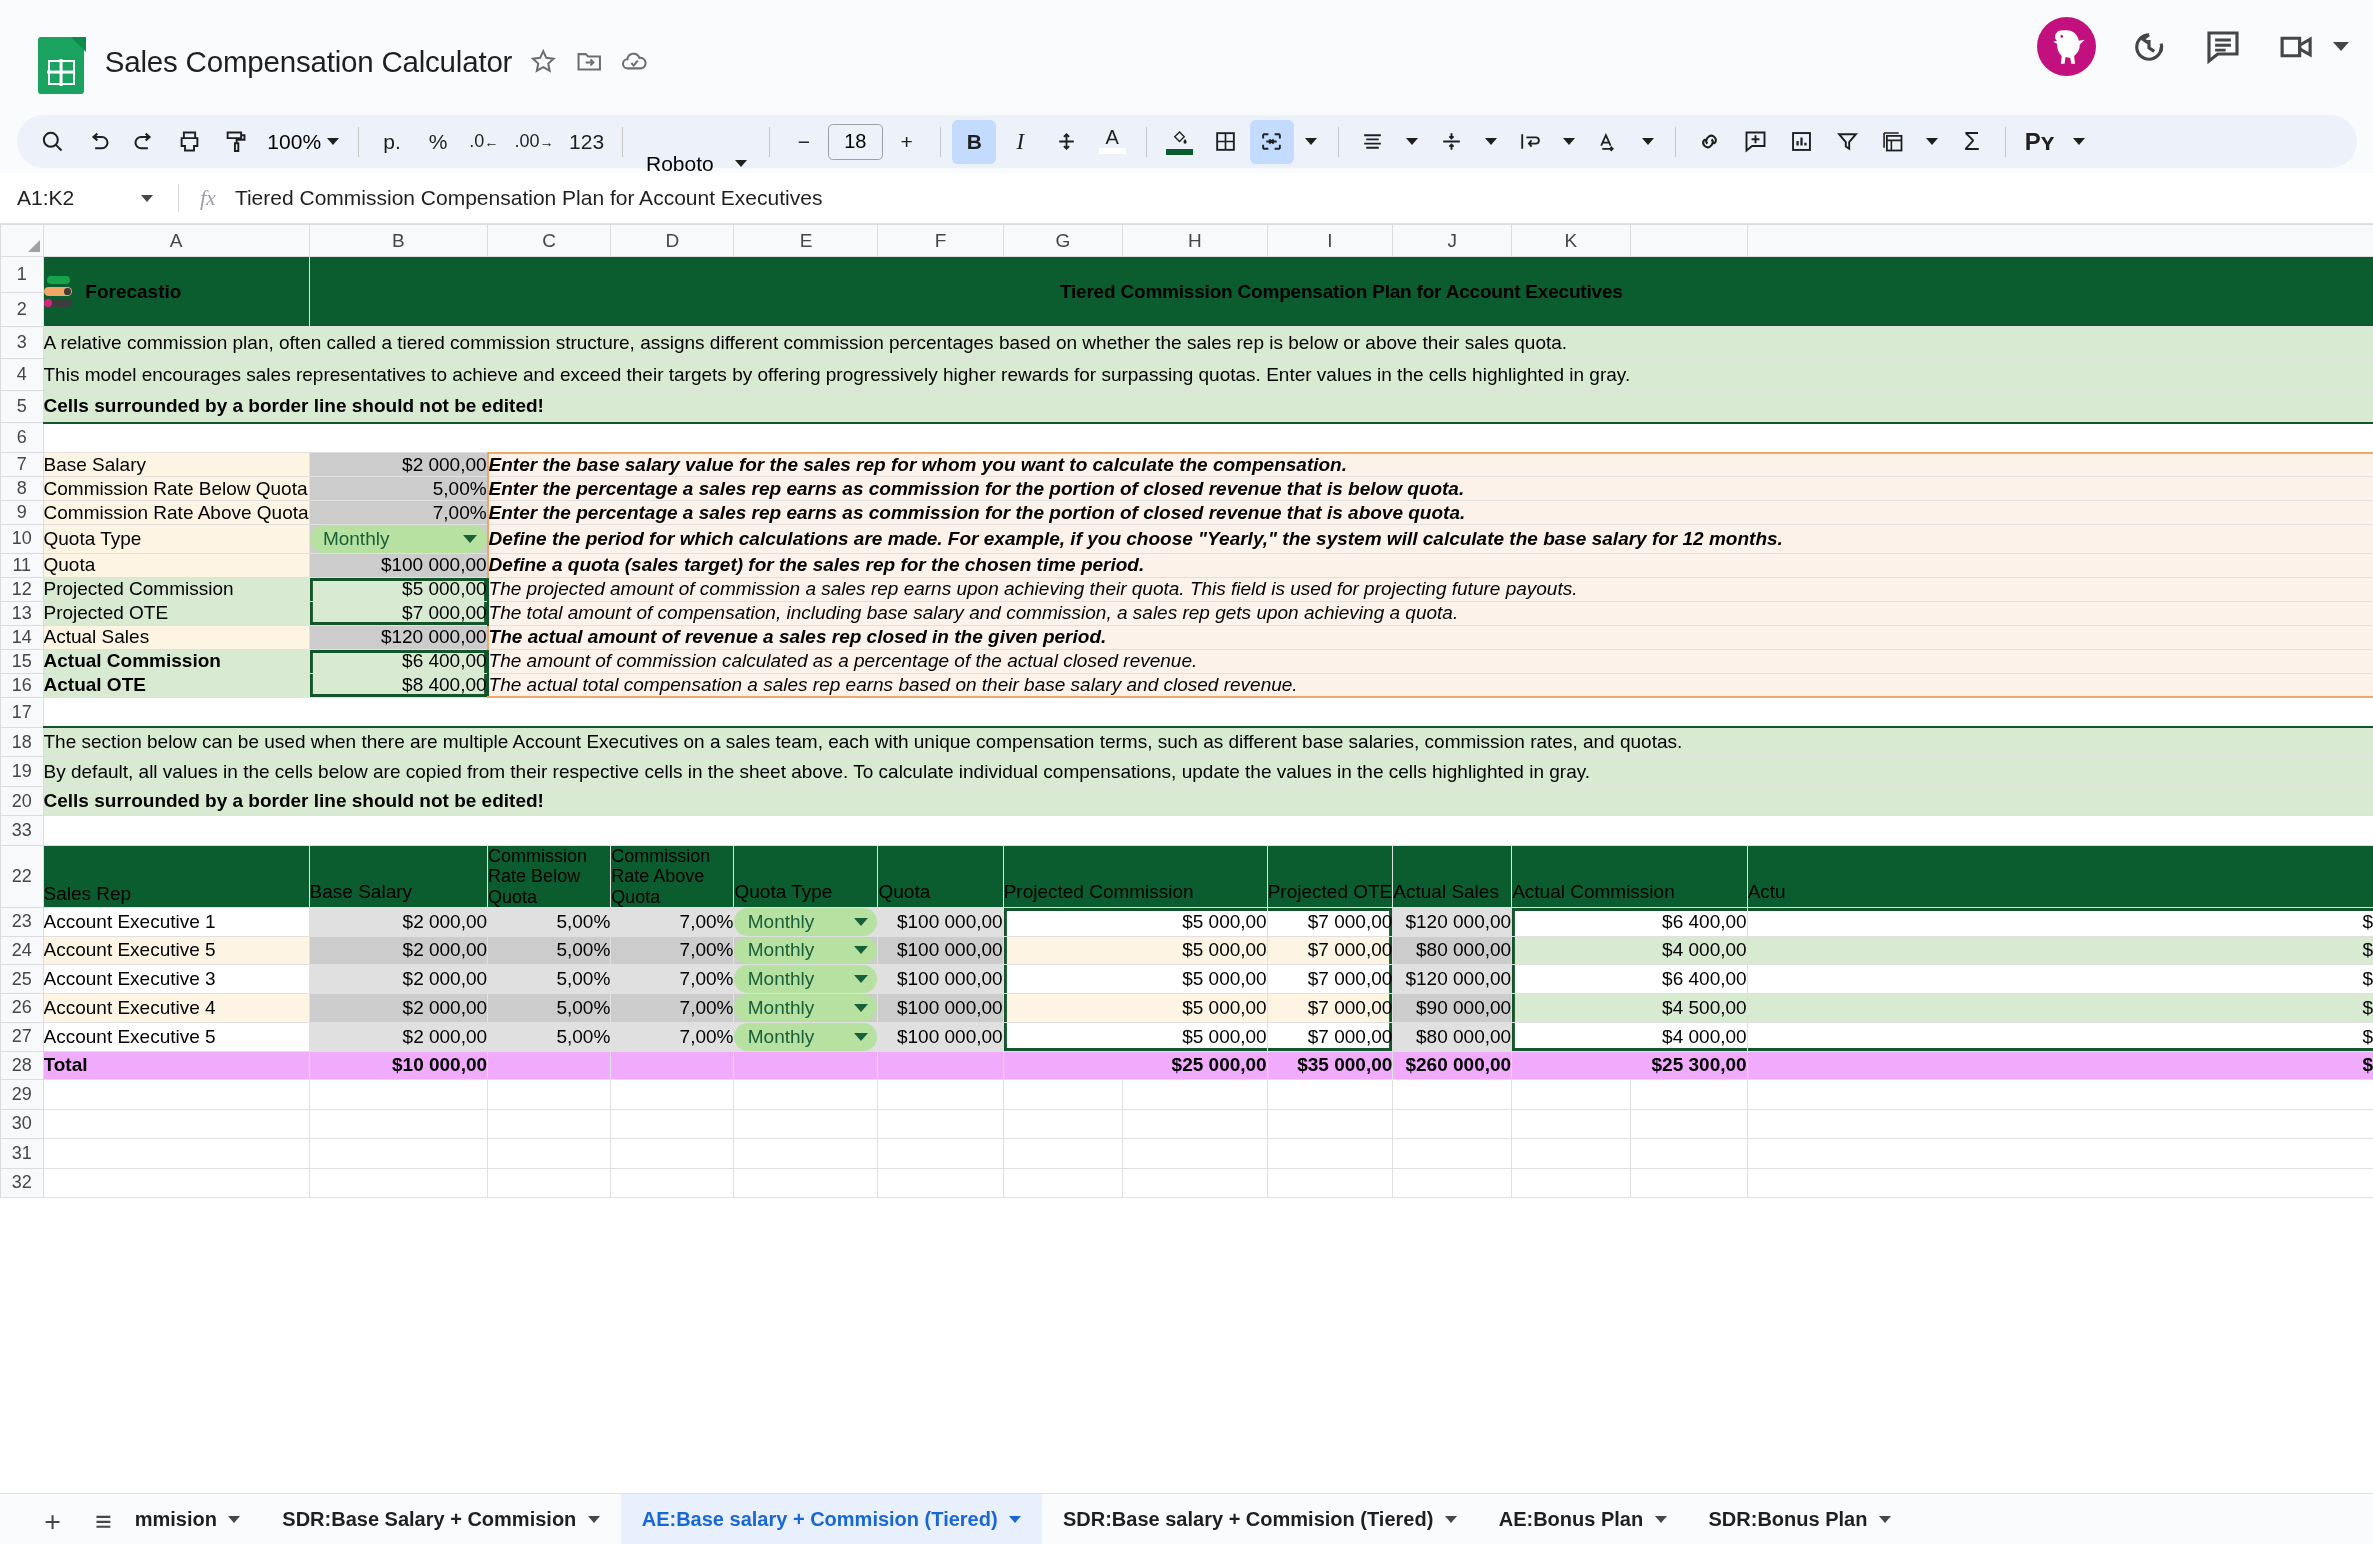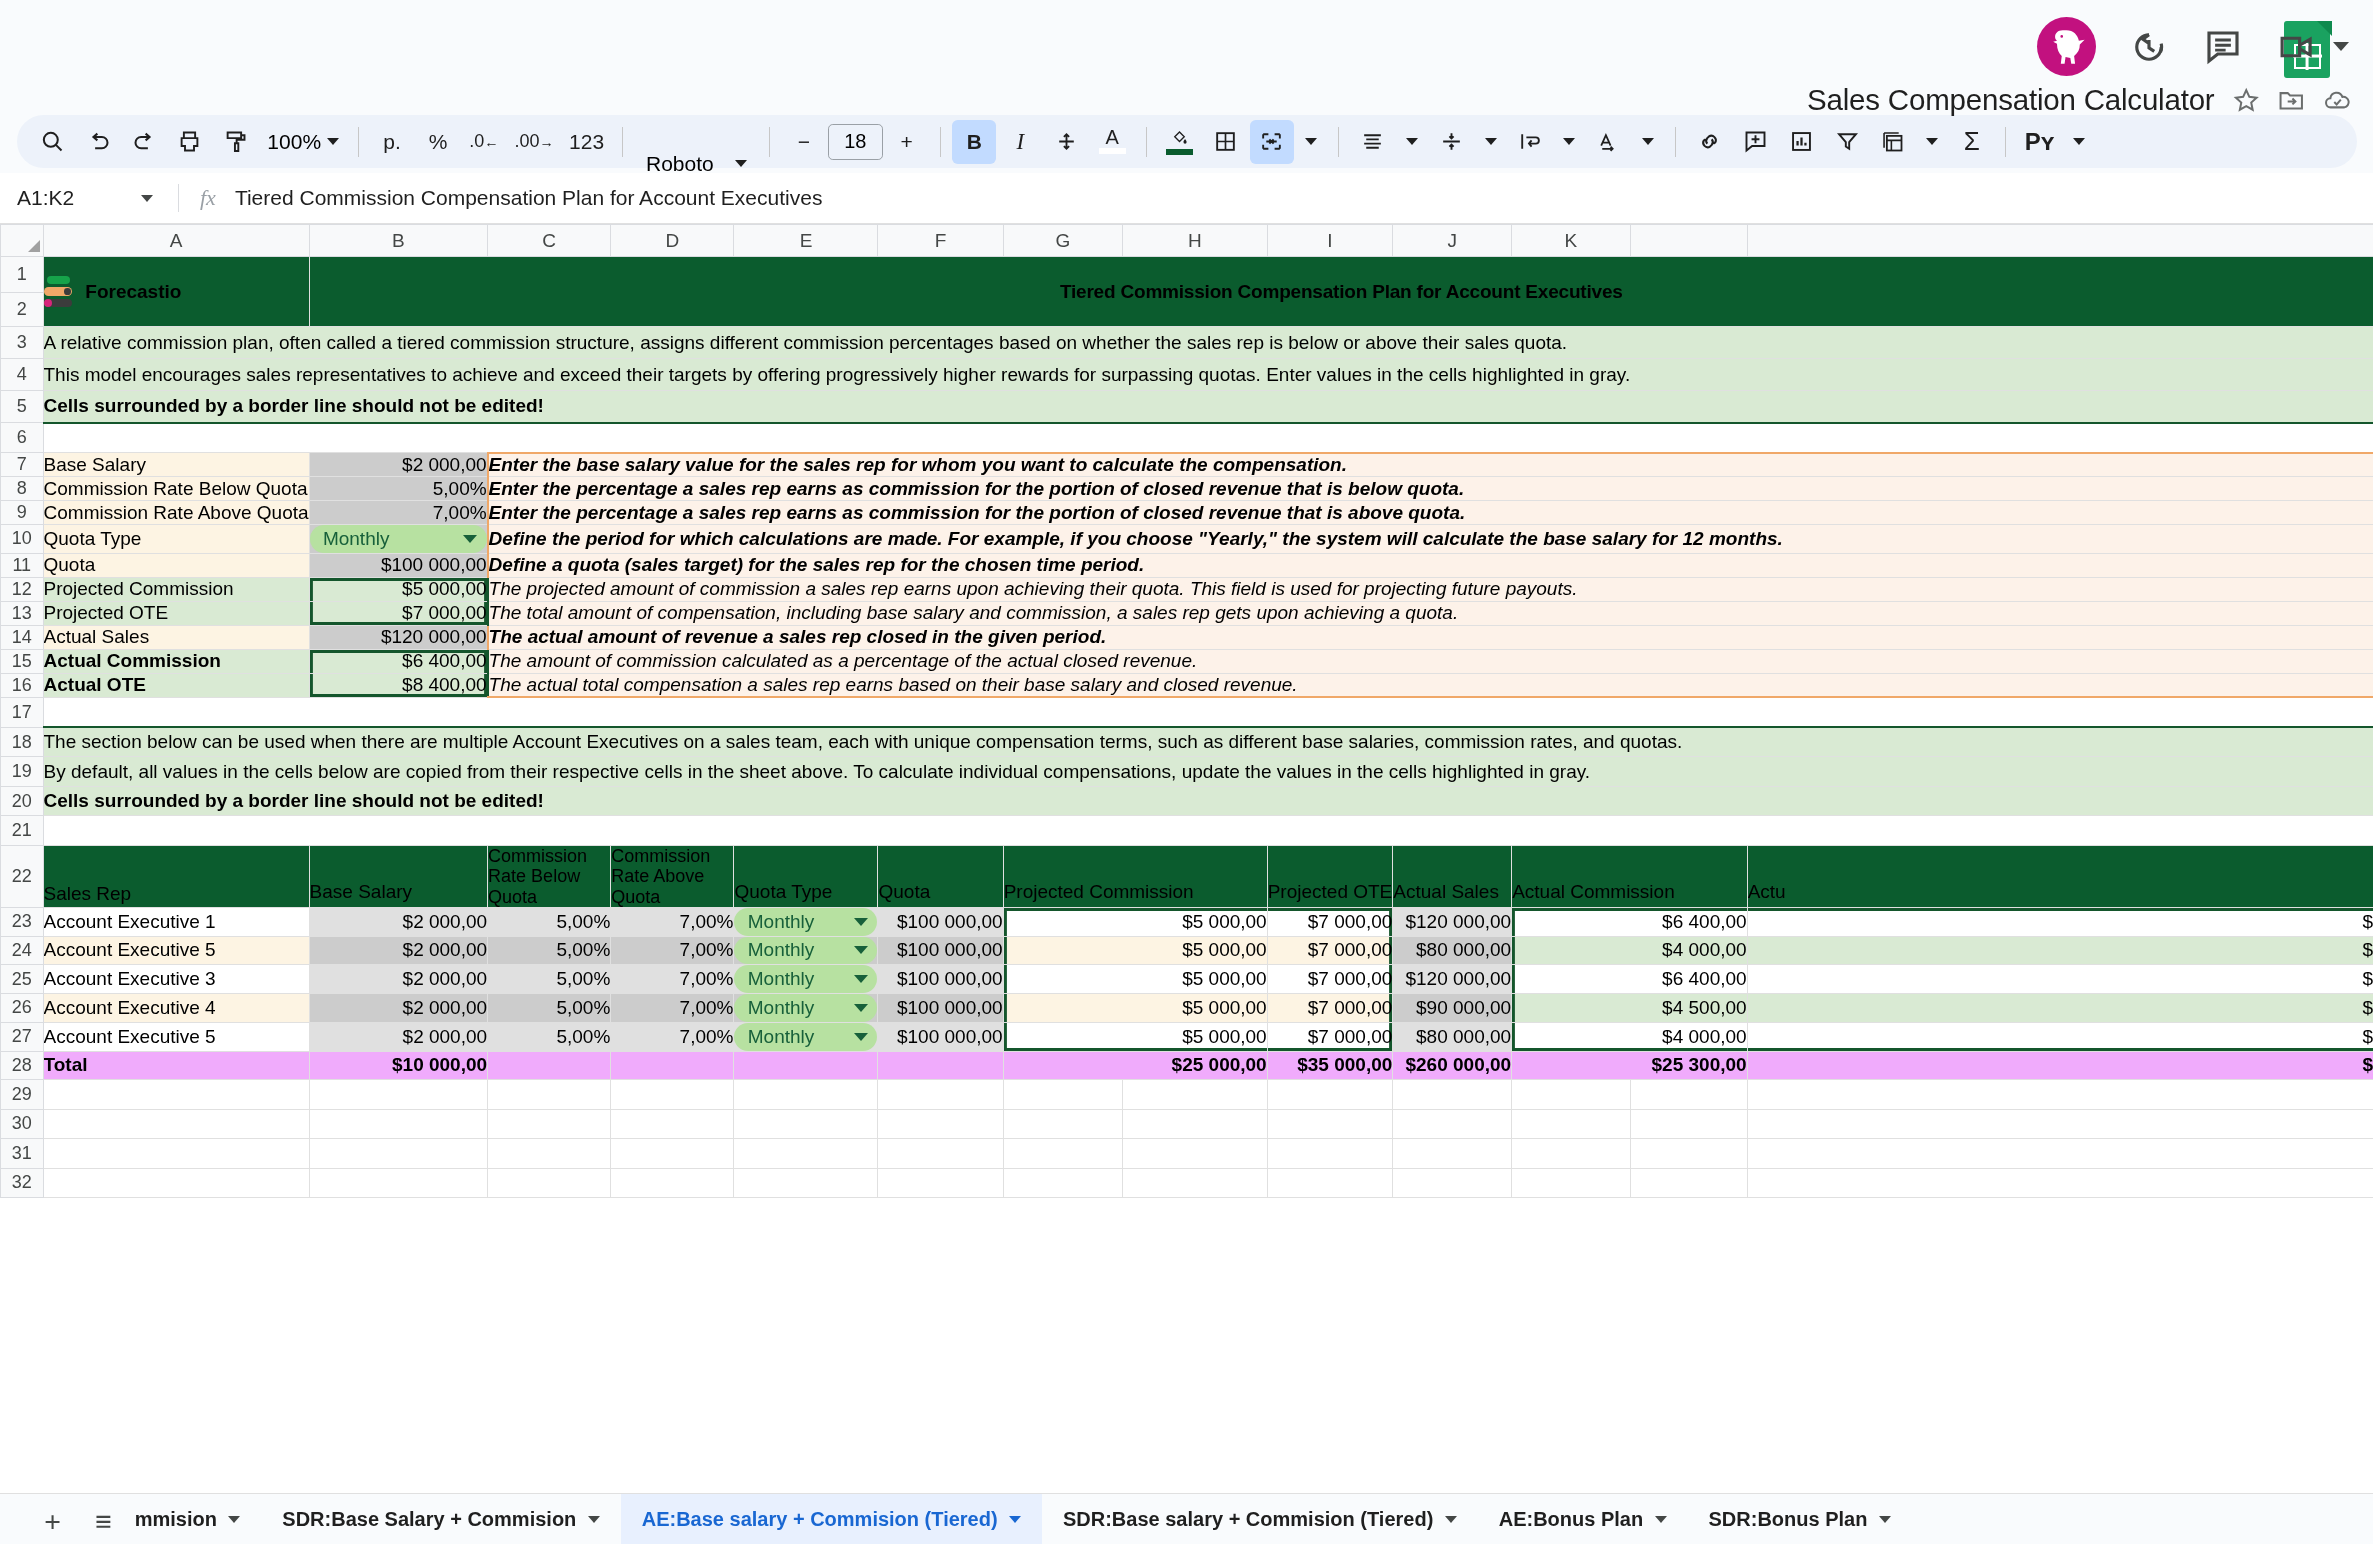--- a/index.html
+++ b/index.html
@@ -8,24 +8,23 @@
     font-family: "Liberation Sans", sans-serif;
     background: #ffffff;
     overflow: hidden;
   }
 
   
   .topbar {
     height: 110px;
     background: #f9fbfd;
     display: flex;
-    align-items: flex-end;
+    align-items: center;
     padding: 13.3px 23px 0 23px;
     position: relative;
-    flex-direction: column;
   }
   .doc-logo {
     width: 59px; height: 59px;
     margin: 5.7px 13.3px 0 9.5px;
     position: relative;
     flex: 0 0 auto;
   }
   .doc-logo .sheet-page {
     position: absolute; left: 5.7px; top: 1.9px;
     width: 46px; height: 57px;
@@ -581,21 +580,21 @@
   <tr style="height:29.5px">
     <td class="rowhead">19</td>
     <td class="cell fill-lightgreen" colspan="13">By default, all values in the cells below are copied from their respective cells in the sheet above. To calculate individual compensations, update the values in the cells highlighted in gray.</td>
   </tr>
   <tr style="height:29.5px">
     <td class="rowhead">20</td>
     <td class="cell fill-lightgreen b" colspan="13">Cells surrounded by a border line should not be edited!</td>
   </tr>
 
   <tr style="height:30px">
-    <td class="rowhead">21</td>
+    <td class="rowhead">33</td>
     <td class="cell fill-white" colspan="13"></td>
   </tr>
 
   <tr style="height:51px">
     <td class="rowhead">22</td>
     <td class="cell fill-green-head" style="vertical-align:bottom;padding-bottom:2px">Sales Rep</td>
     <td class="cell fill-green-head" style="vertical-align:bottom;padding-bottom:3.8px">Base Salary</td>
     <td class="cell fill-green-head" style="white-space:normal;line-height:1.12;font-size:18px">Commission Rate Below Quota</td>
     <td class="cell fill-green-head" style="white-space:normal;line-height:1.12;font-size:18px">Commission Rate Above Quota</td>
     <td class="cell fill-green-head" style="vertical-align:bottom;padding-bottom:3.8px">Quota Type</td>

